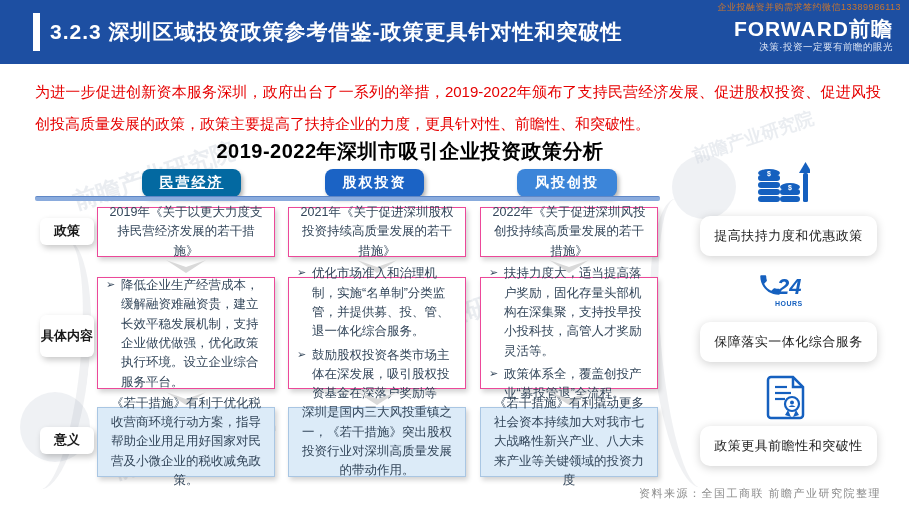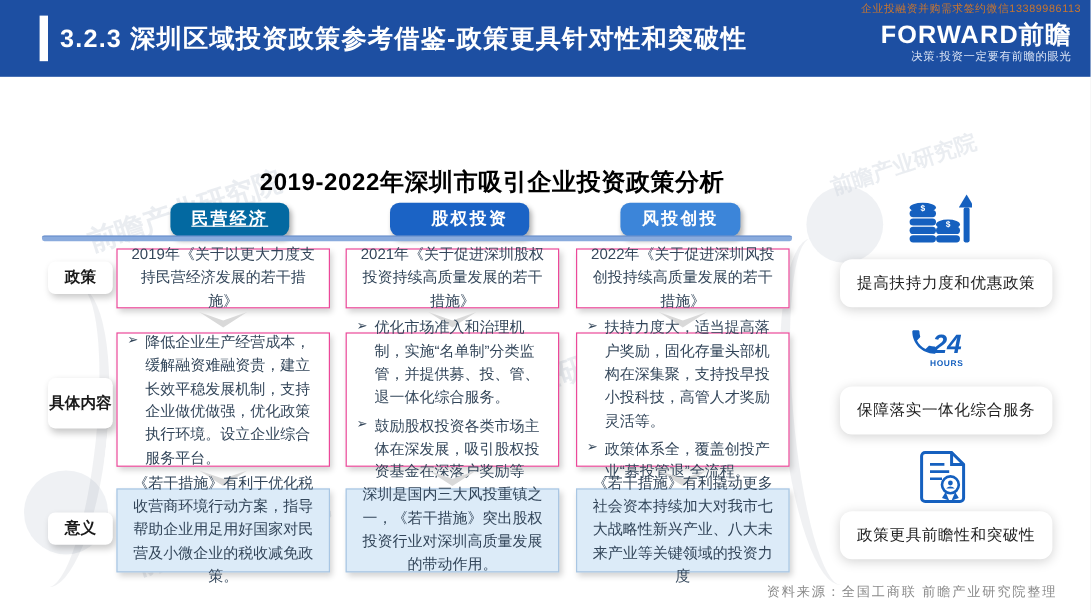--- a/index.html
+++ b/index.html
@@ -106,25 +106,26 @@
   <div class="curve right"></div>
 
   <div class="header">
     <div class="header-accent"></div>
     <div class="header-title">3.2.3 深圳区域投资政策参考借鉴-政策更具针对性和突破性</div>
     <div class="wechat-note">企业投融资并购需求签约微信13389986113</div>
     <div class="logo">FORWARD前瞻</div>
     <div class="logo-tagline">决策·投资一定要有前瞻的眼光</div>
   </div>
 
+  <div class="intro">为进一步促进创新资本服务深圳，政府出台了一系列的举措，2019-2022年颁布了支持民营经济发展、促进股权投资、促进风投创投高质量发展的政策，政策主要提高了扶持企业的力度，更具针对性、前瞻性、和突破性。</div>
 
   <div class="chart-title">2019-2022年深圳市吸引企业投资政策分析</div>
 
   <div class="col-btn c1" style="background-color: #0369a1; text-decoration: underline;">民营经济</div>
-  <div class="col-btn c2" style="background-color: rgb(27, 99, 197); padding-left: 17px;">股权投资</div>
+  <div class="col-btn c2" style="background-color: rgb(27, 99, 197);">股权投资</div>
   <div class="col-btn c3" style="background-color: rgb(60, 133, 217);">风投创投</div>
   <div class="hline"></div>
 
   <div class="rail-label rail-policy">政策</div>
   <div class="rail-label rail-content">具体内容</div>
   <div class="rail-label rail-meaning">意义</div>
 
   <div class="box policy colx1">2019年《关于以更大力度支持民营经济发展的若干措施》</div>
   <div class="box policy colx2">2021年《关于促进深圳股权投资持续高质量发展的若干措施》</div>
   <div class="box policy colx3">2022年《关于促进深圳风投创投持续高质量发展的若干措施》</div>

